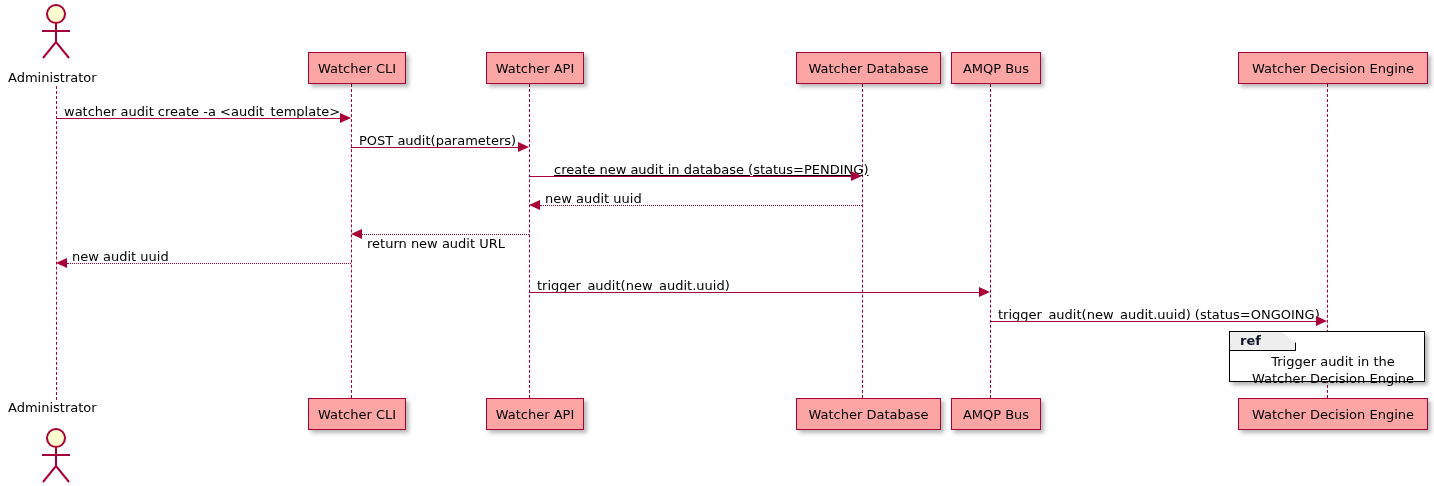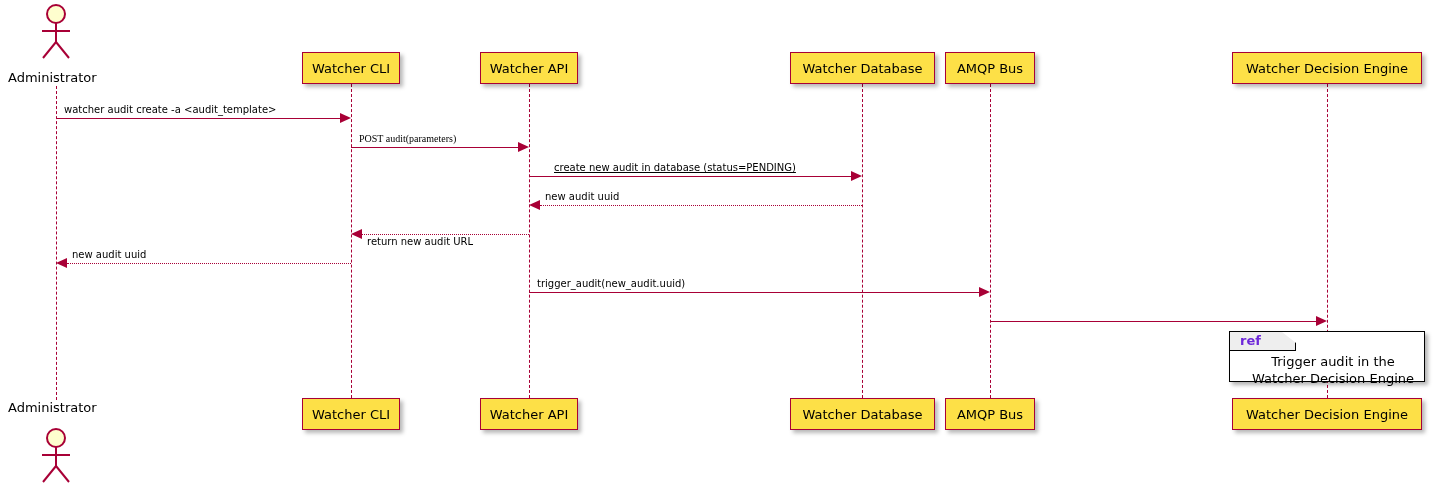--- a/index.html
+++ b/index.html
@@ -17,32 +17,33 @@
     position: relative;
     width: 1434px;
     height: 486px;
     background: #FFFFFF;
   }
   .abs { position: absolute; }
 
   
   .participant {
     position: absolute;
-    background: #fde047;
+    background: #fca5a5;
     border: 1.5px solid #A80036;
     color: #000000;
     font-size: 13px;
     line-height: 1;
     text-align: center;
     white-space: nowrap;
     box-sizing: border-box;
     display: flex;
     align-items: center;
     justify-content: center;
     box-shadow: 3px 3px 4px rgba(0,0,0,0.28);
+    margin-left: 6px;
   }
 
   
   .lifeline {
     position: absolute;
     width: 0;
     border-left: 1.5px dashed #A80036;
   }
 
   
@@ -71,21 +72,21 @@
     border-bottom: 5px solid transparent;
     border-left: 11px solid #A80036;
   }
   .arrow-head.left {
     border-top: 5px solid transparent;
     border-bottom: 5px solid transparent;
     border-right: 11px solid #A80036;
   }
   .msg-label {
     position: absolute;
-    font-size: 10px;
+    font-size: 13px;
     color: #000000;
     white-space: nowrap;
     line-height: 1;
   }
 
   
   .ref-box {
     position: absolute;
     background: #FFFFFF;
     border: 1.5px solid #000000;
@@ -94,21 +95,21 @@
   }
   .ref-tab {
     position: absolute;
     left: 0; top: 0;
     background: #EEEEEE;
     border-right: 1.5px solid #000000;
     border-bottom: 1.5px solid #000000;
     box-sizing: border-box;
     font-weight: bold;
     font-size: 13px;
-    color: #6d28d9;
+    color: #0f172a;
     padding: 2px 0 3px 10px;
     width: 66px;
     height: 19px;
     line-height: 14px;
     clip-path: polygon(0 0, 52px 0, 100% 11px, 100% 100%, 0 100%);
   }
   .ref-text {
     position: absolute;
     left: 12px; right: 0;
     text-align: center;
@@ -161,21 +162,21 @@
   <div class="participant" style="left:302px; top:398px; width:98px; height:32px;">Watcher CLI</div>
   <div class="participant" style="left:480px; top:398px; width:98px; height:32px;">Watcher API</div>
   <div class="participant" style="left:790px; top:398px; width:145px; height:32px;">Watcher Database</div>
   <div class="participant" style="left:945px; top:398px; width:90px; height:32px;">AMQP Bus</div>
   <div class="participant" style="left:1232px; top:398px; width:190px; height:32px;">Watcher Decision Engine</div>
 
   <div class="msg-label" style="left:64px; top:105px;">watcher audit create -a &lt;audit_template&gt;</div>
   <div class="msg-line" style="left:56px; top:118px; width:284px;"></div>
   <div class="arrow-head right" style="left:340px; top:113px;"></div>
 
-  <div class="msg-label" style="left:359px; top:134px;font-family:Liberation Serif, serif;">POST audit(parameters)</div>
+  <div class="msg-label" style="left:359px; top:134px;">POST audit(parameters)</div>
   <div class="msg-line" style="left:351px; top:147px; width:167px;"></div>
   <div class="arrow-head right" style="left:518px; top:142px;"></div>
 
   <div class="msg-label" style="left:554px; top:163px;text-decoration:underline;">create new audit in database (status=PENDING)</div>
   <div class="msg-line" style="left:529px; top:176px; width:322px;"></div>
   <div class="arrow-head right" style="left:851px; top:171px;"></div>
 
   <div class="msg-label" style="left:545px; top:192px;">new audit uuid</div>
   <div class="msg-line dotted" style="left:540px; top:205px; width:322px;"></div>
   <div class="arrow-head left" style="left:529px; top:200px;"></div>
@@ -185,20 +186,21 @@
   <div class="arrow-head left" style="left:351px; top:229px;"></div>
 
   <div class="msg-label" style="left:72px; top:250px;">new audit uuid</div>
   <div class="msg-line dotted" style="left:67px; top:263px; width:284px;"></div>
   <div class="arrow-head left" style="left:56px; top:258px;"></div>
 
   <div class="msg-label" style="left:537px; top:279px;">trigger_audit(new_audit.uuid)</div>
   <div class="msg-line" style="left:529px; top:292px; width:450px;"></div>
   <div class="arrow-head right" style="left:979px; top:287px;"></div>
 
+  <div class="msg-label" style="left:998px; top:308px;">trigger_audit(new_audit.uuid) (status=ONGOING)</div>
   <div class="msg-line" style="left:990px; top:321px; width:326px;"></div>
   <div class="arrow-head right" style="left:1316px; top:316px;"></div>
 
   <div class="ref-box" style="left:1229px; top:331px; width:196px; height:51px;">
     <div class="ref-tab">ref</div>
     <div class="ref-text" style="top:21px;">Trigger audit in the</div>
     <div class="ref-text" style="top:38px;">Watcher Decision Engine</div>
   </div>
 
 </div>

